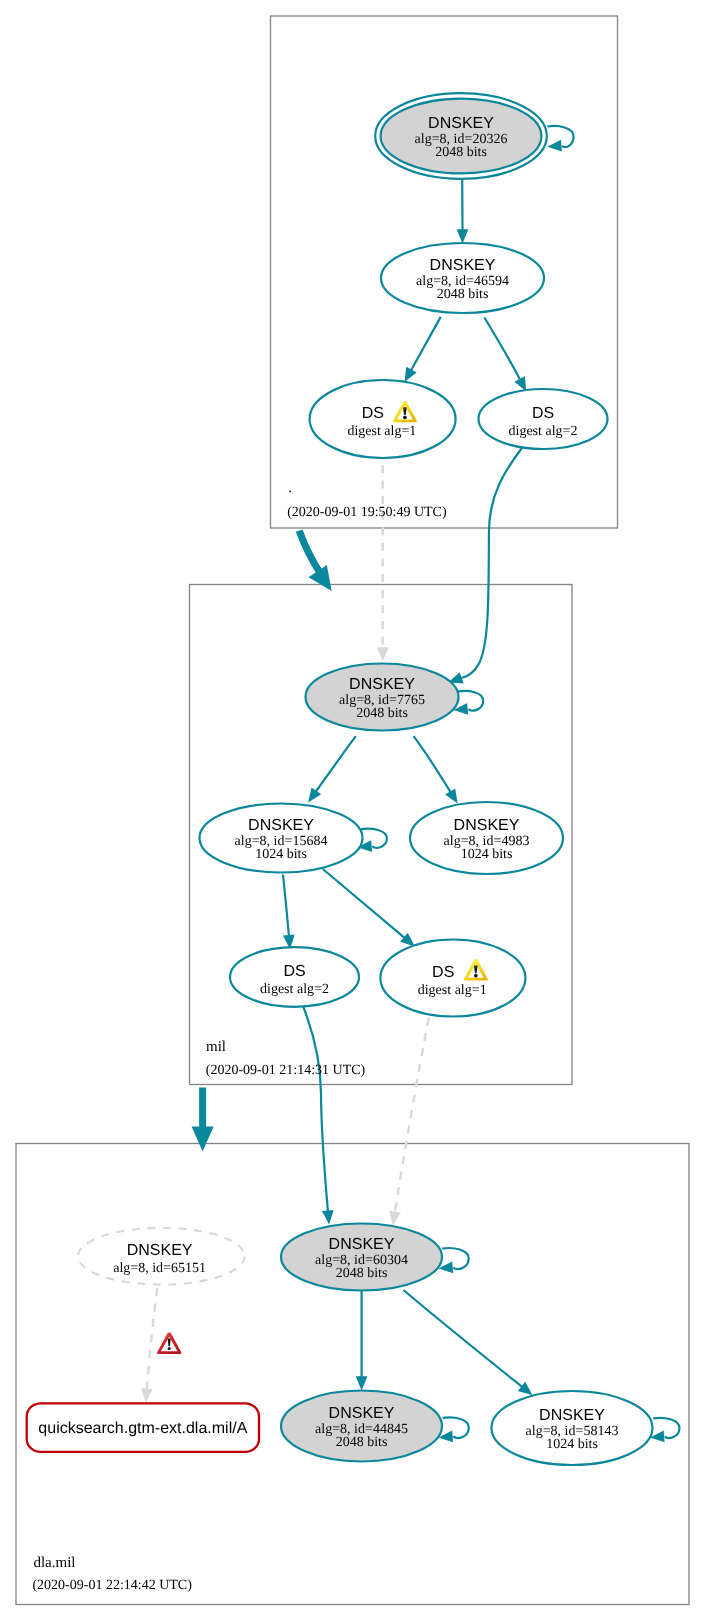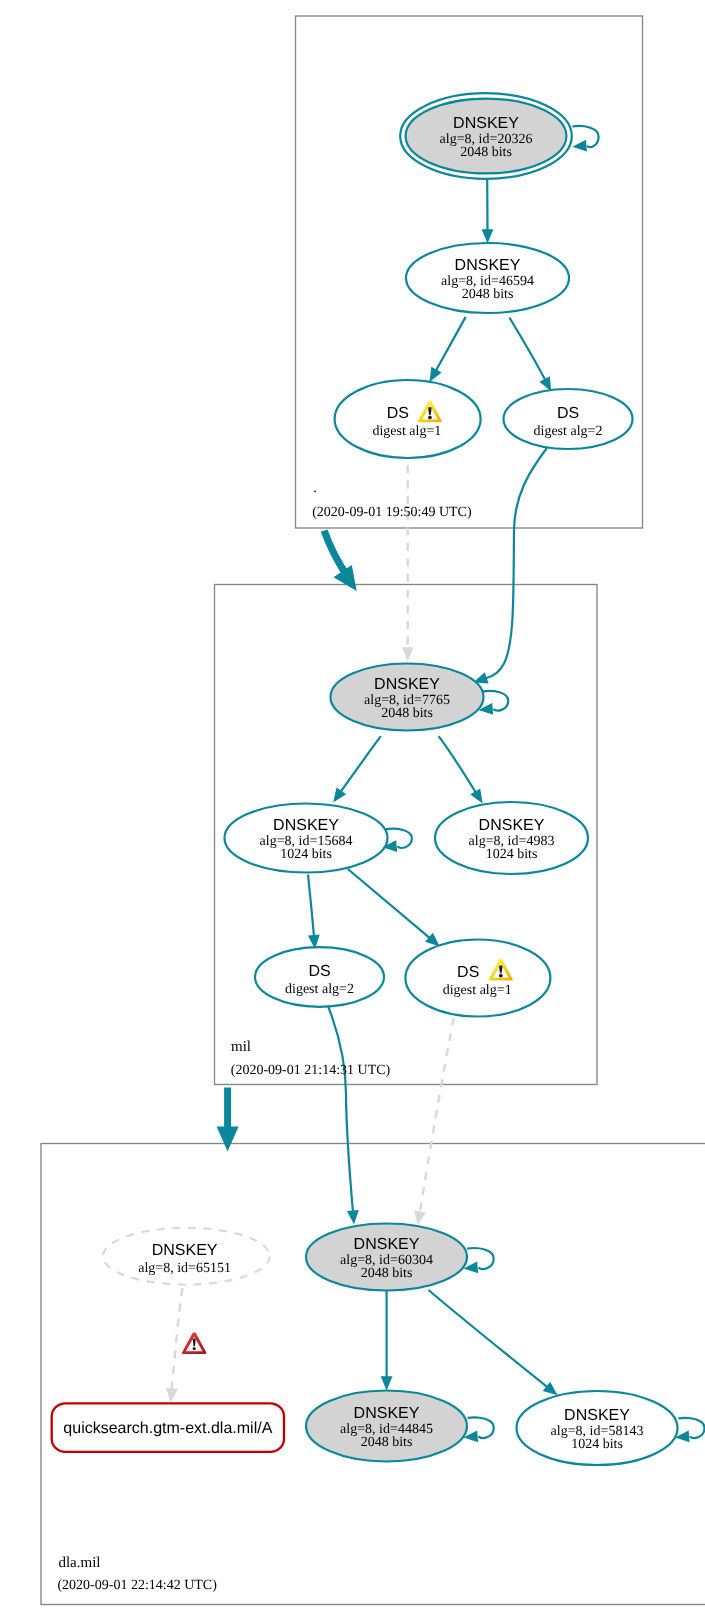--- a/index.html
+++ b/index.html
@@ -1,21 +1,21 @@
 <!DOCTYPE html>
 <html><head>
 <meta charset="utf-8">
 <style>
   html,body{margin:0;padding:0;background:#ffffff;
     -webkit-font-smoothing:antialiased;
     -moz-osx-font-smoothing:grayscale;
     text-rendering:geometricPrecision;}
   body{width:705px;height:1621px;overflow:hidden;
        font-family:"Liberation Serif",serif;}
-  #canvas{position:relative;width:587px;height:1621px;margin-left:25px;}
+  #canvas{position:relative;width:587px;height:1621px;}
   svg#graph{position:absolute;left:0;top:0;display:block;}
   .zone-box{fill:none;stroke:#868686;stroke-width:1.35;}
   .t-sans{font-family:"Liberation Sans",sans-serif;fill:#000000;}
   .t-serif{font-family:"Liberation Serif",serif;fill:#000000;}
   text{dominant-baseline:alphabetic;}
 </style>
 </head>
 <body>
 <div id="canvas">
 

